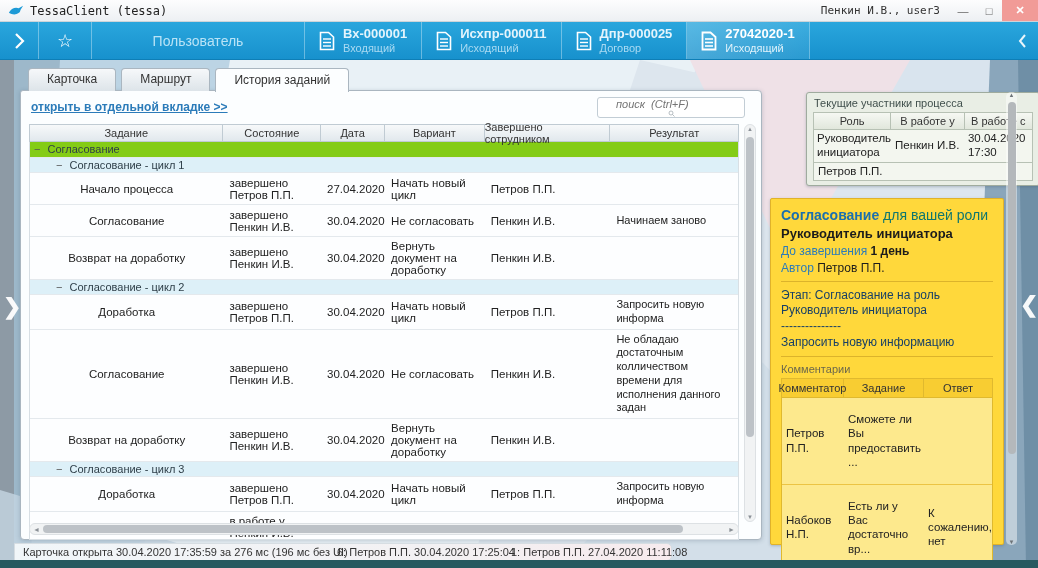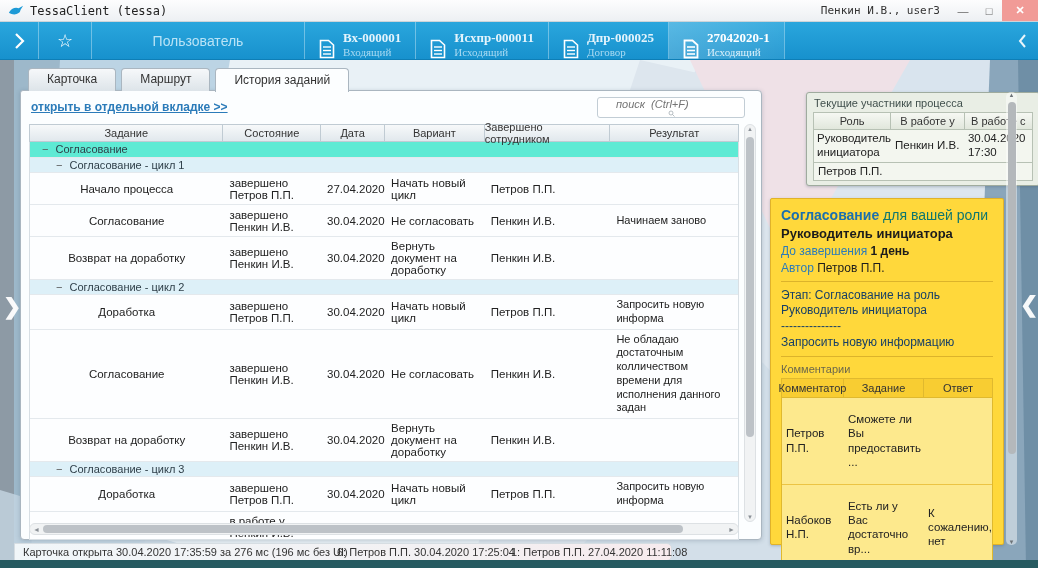--- a/index.html
+++ b/index.html
@@ -25,21 +25,21 @@
 
   
   .navbar { position:absolute; left:0; top:22px; width:1038px; height:38px; z-index:9;
     background:linear-gradient(#2aa6dd,#1791cd); border-bottom:1px solid #0e7eb6; display:flex; align-items:stretch; }
   .nav-sep { width:1px; background:rgba(255,255,255,.35); }
   .nav-btn { display:flex; align-items:center; justify-content:center; color:#eaf6fc; }
   .nav-back { width:38px; }
   .nav-star { width:52px; font-size:18px; color:#fff; }
   .nav-user { width:212px; display:flex; align-items:center; justify-content:center;
     color:#b9e3f6; font-size:14px; }
-  .doc-tab { display:flex; align-items:flex-end; padding:0 14px; gap:8px;font-family:Liberation Serif, serif; }
+  .doc-tab { display:flex; align-items:center; padding:0 14px; gap:8px; }
   .doc-tab.active { background:linear-gradient(100deg, rgba(255,255,255,.22), rgba(255,255,255,.08)); }
   .doc-icon { width:16px; height:20px; flex:0 0 auto; }
   .doc-texts { display:flex; flex-direction:column; line-height:1.15; }
   .doc-num { font-size:13px; font-weight:bold; color:#e4f4fc; }
   .doc-type { font-size:11px; color:#a9daf2; }
   .doc-tab.active .doc-num { color:#ffffff; }
   .doc-tab.active .doc-type { color:#dff2fb; }
   .nav-right { margin-left:auto; width:32px; display:flex; align-items:center; justify-content:center; color:#dff2fb; }
 
   
@@ -64,21 +64,21 @@
   .grid { position:absolute; left:8px; top:33px; width:710px; }
   .ghead { display:flex; height:18px; background:linear-gradient(#f7f9fa,#e1e8ed);
     border:1px solid #c0cbd3; font-size:11px; color:#333; }
   .ghead .hc { display:flex; align-items:center; justify-content:center; border-right:1px solid #c0cbd3; }
   .ghead .hc:last-child { border-right:none; }
   .c0{width:194px;} .c1{width:98px;} .c2{width:64px;} .c3{width:100px;} .c4{width:126px;} .c5{width:128px;}
   .grows { border:1px solid #d8dfe4; border-top:none; max-height:398px; overflow:hidden; background:#fdfeff; }
   .hrow { display:flex; border-top:1px solid #e4e9ed; font-size:11.5px; color:#222; }
   .hrow:first-child { border-top:none; }
   .hrow.group { display:block; height:15px; line-height:15px; font-size:11px; color:#2e3e48; }
-  .hrow.group.lvl1 { background:#5eead4; padding-left:12px; }
+  .hrow.group.lvl1 { background:#84cc16; padding-left:4px; }
   .hrow.group.lvl2 { background:#ddf0f8; padding-left:26px; }
   .hrow.group .expander { margin-right:7px; color:#555; }
   .hrow.task { min-height:32px; }
   .hrow.task.tall { min-height:48px; }
   .hrow.task .cell { padding:3px 6px; display:flex; align-items:center; }
   .hrow.task .cell.c0 { justify-content:center; text-align:center; position:relative; }
   .hrow.task .cell.c5 { font-size:11px; line-height:1.25; }
   .expander { cursor:default; }
   .cell .expander { position:absolute; left:34px; top:50%; transform:translateY(-50%); color:#555; }
 

